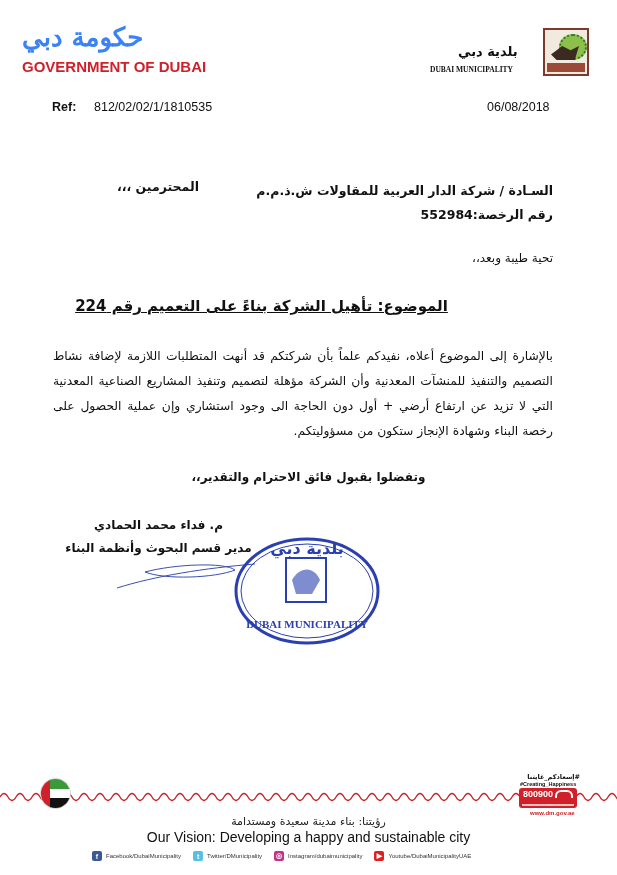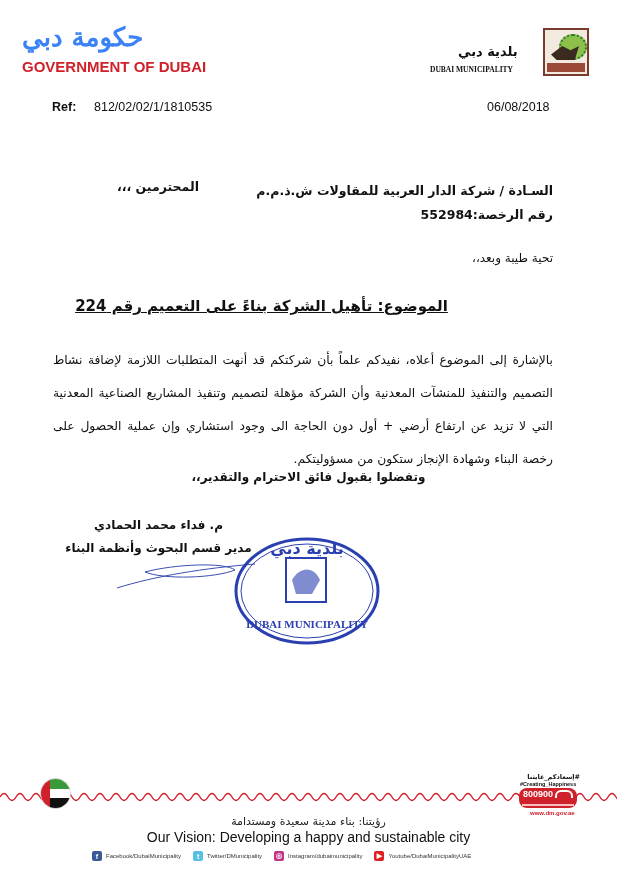--- a/index.html
+++ b/index.html
@@ -15,40 +15,40 @@
   .dm-logo .fort { position:absolute; left:2px; bottom:2px; width:38px; height:9px; background:#9a4a36; }
   .ref-label { left:52px; top:100px; font-family:"Liberation Sans", sans-serif; font-weight:bold; font-size:12.5px; }
   .ref-val { left:94px; top:100px; font-family:"Liberation Sans", sans-serif; font-size:12.5px; }
   .date { left:487px; top:100px; font-family:"Liberation Sans", sans-serif; font-size:12.5px; }
   .rtl { direction:rtl; text-align:right; }
   .addressee { right:64px; top:183px; font-weight:bold; font-size:12.5px; }
   .respected { left:117px; top:179px; font-weight:bold; font-size:12.5px; direction:rtl; }
   .license { right:64px; top:207px; font-weight:bold; font-size:12.5px; }
   .greeting { right:64px; top:251px; font-size:12px; }
   .subject { left:12px; width:499px; top:297px; text-align:center; direction:rtl; font-weight:bold; font-size:15px; text-decoration:underline; }
-  .body-text { right:64px; width:500px; top:344px; font-size:12.3px; line-height:33px; text-align:justify; text-align-last:right; direction:rtl; }
+  .body-text { right:64px; width:500px; top:344px; font-size:12.3px; line-height:25px; text-align:justify; text-align-last:right; direction:rtl; }
   .closing { left:0; width:617px; top:470px; text-align:center; direction:rtl; font-weight:bold; font-size:12px; }
   .sig-name { left:62px; width:193px; top:518px; text-align:center; direction:rtl; font-weight:bold; font-size:12px; }
   .sig-title { left:62px; width:193px; top:541px; text-align:center; direction:rtl; font-weight:bold; font-size:12px; }
   .signature { left:115px; top:560px; }
   .stamp { left:234px; top:536px; width:147px; height:110px; }
   .wave { left:0; top:790px; }
   .flag { left:40px; top:778px; width:29px; height:29px; border-radius:50%; overflow:hidden; border:1px solid #ccc; }
   .flag .red { position:absolute; left:0; top:0; width:9px; height:100%; background:#d0202a; }
   .flag .g { position:absolute; left:9px; top:0; width:20px; height:33%; background:#3a9a3a; }
   .flag .w { position:absolute; left:9px; top:33%; width:20px; height:34%; background:#fff; }
   .flag .b { position:absolute; left:9px; top:67%; width:20px; height:33%; background:#111; }
   .vision-ar { left:0; width:617px; top:815px; text-align:center; direction:rtl; font-size:11px; color:#222; }
   .vision-en { left:0; width:617px; top:829px; text-align:center; font-family:"Liberation Sans", sans-serif; font-size:14px; color:#111; }
   .socials { left:92px; top:851px; display:flex; gap:12px; font-family:"Liberation Sans", sans-serif; font-size:6px; color:#333; align-items:center; }
   .soc { display:flex; align-items:center; gap:4px; }
   .soc-ico { width:10px; height:10px; border-radius:2px; color:#fff; font-size:7px; font-weight:bold; display:flex; align-items:center; justify-content:center; }
   .badge-ar { left:520px; top:773px; font-size:6.5px; direction:rtl; width:60px; text-align:right; font-weight:bold; }
   .badge-en { left:520px; top:781px; font-family:"Liberation Sans", sans-serif; font-size:5.5px; font-weight:bold; }
-  .badge { left:519px; top:788px; width:58px; height:20px; background:#d0202a; border-radius:8px; color:#fff; }
+  .badge { left:519px; top:788px; width:58px; height:20px; background:#d0202a; border-radius:3px; color:#fff; }
   .badge .num { position:absolute; left:4px; top:1px; font-family:"Liberation Sans", sans-serif; font-size:9px; font-weight:bold; }
   .badge .phone { position:absolute; right:4px; top:2px; width:14px; height:6px; border:2px solid #fff; border-bottom:none; border-radius:6px 6px 0 0; }
   .badge .sub { position:absolute; left:3px; bottom:2px; width:52px; height:2px; background:#f6c0c0; }
   .site { left:530px; top:810px; font-family:"Liberation Sans", sans-serif; font-size:6px; color:#d0202a; font-weight:bold; }
 </style>
 </head>
 <body>
 
 <div class="abs gov-ar">حكومة دبي</div>
 <div class="abs gov-en">GOVERNMENT OF DUBAI</div>

